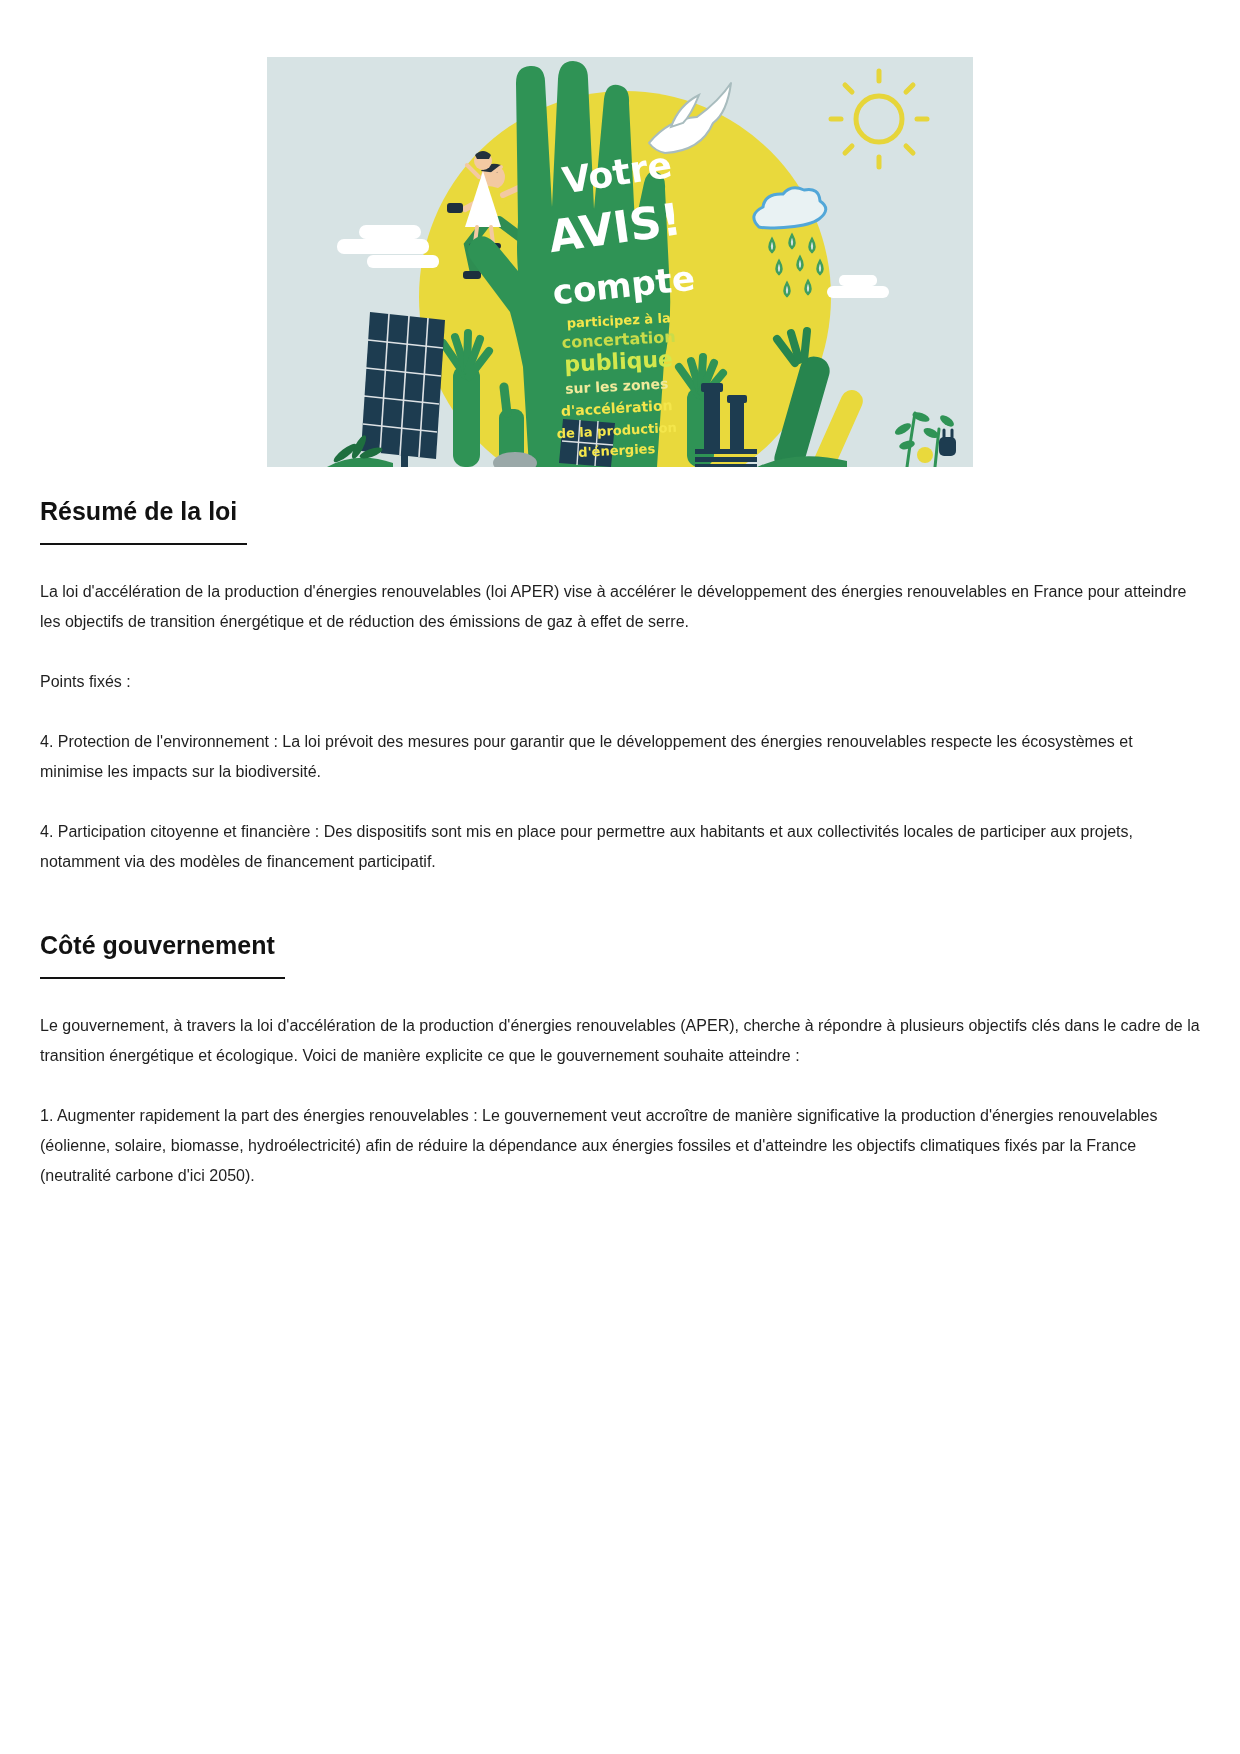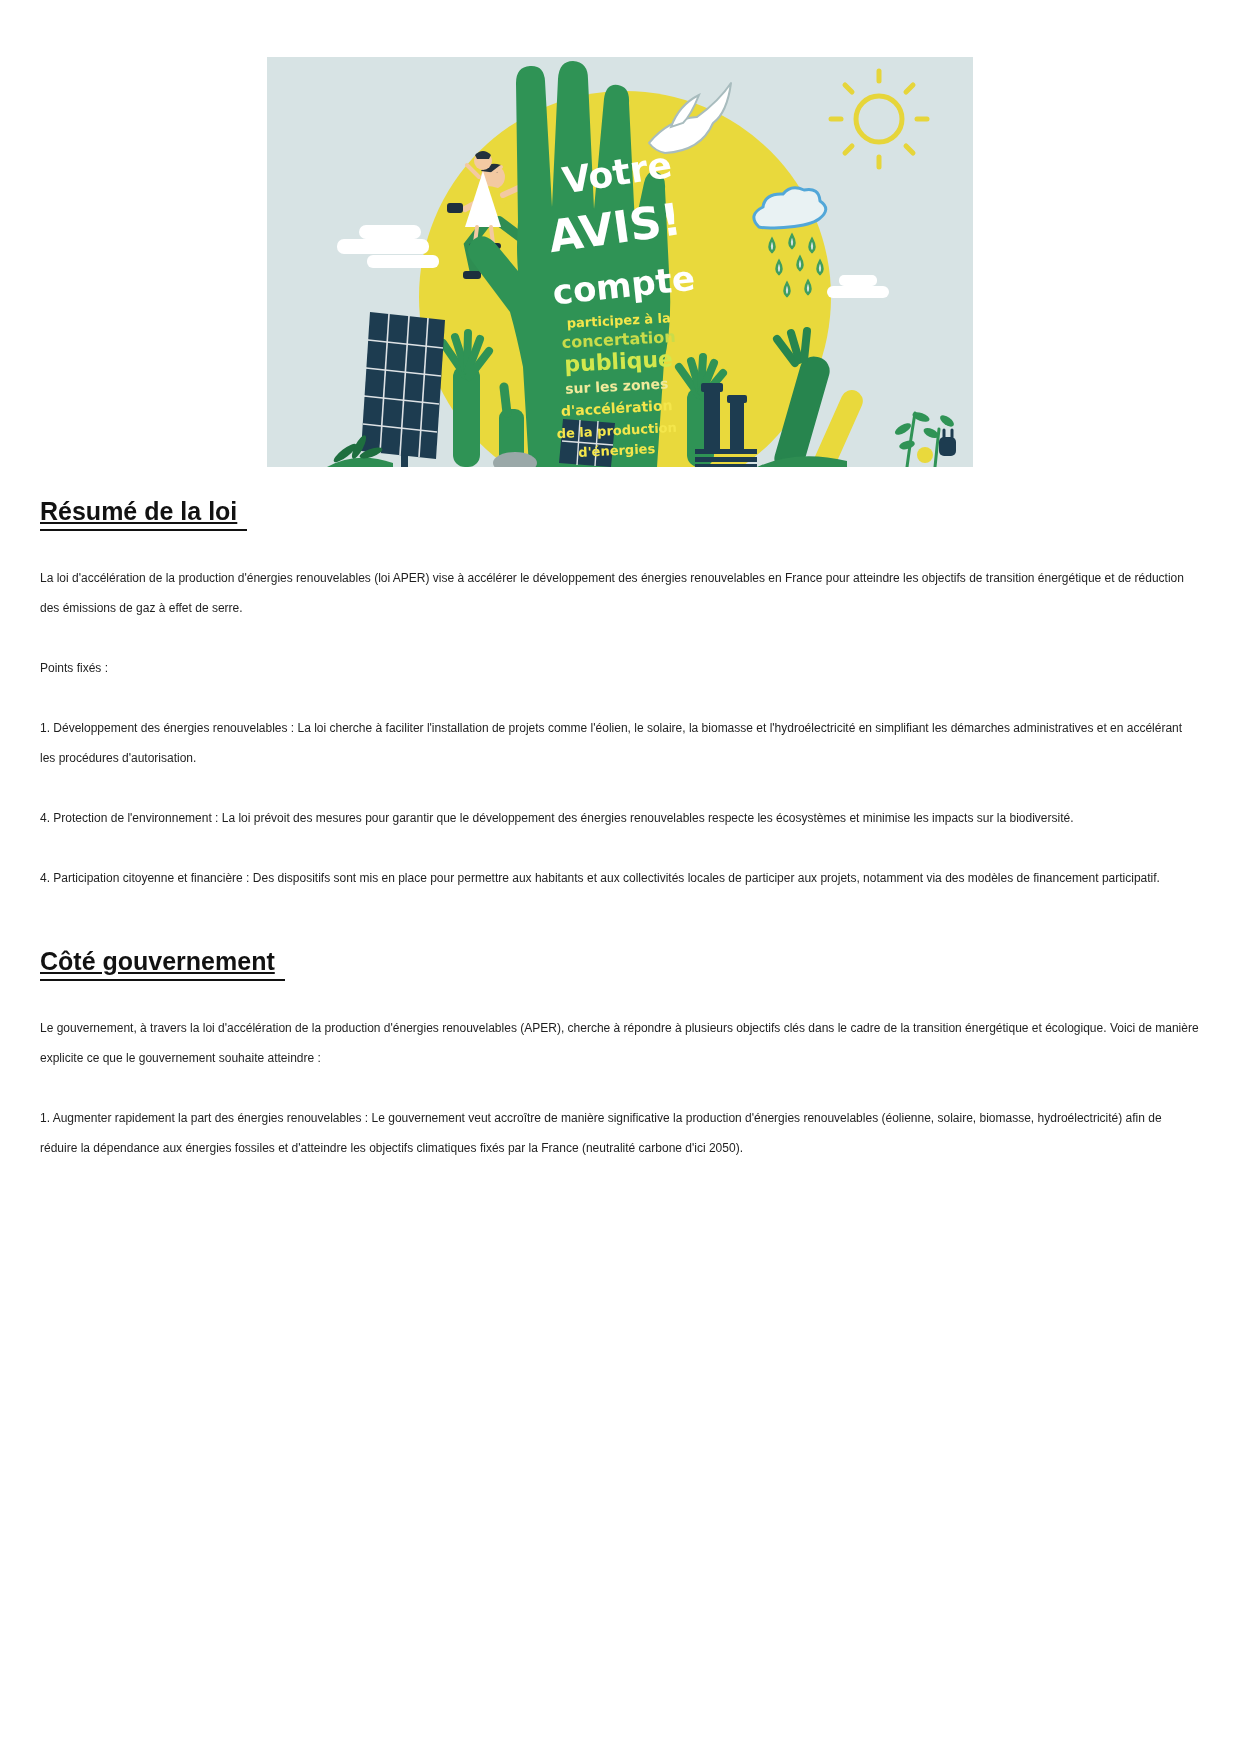--- a/index.html
+++ b/index.html
@@ -19,29 +19,28 @@
   .banner-wrap svg { display: block; }
   .content {
     padding: 0 40px;
   }
   .section-heading {
     display: inline-block;
     font-size: 25px;
     font-weight: bold;
     color: #121212;
     border-bottom: 2.5px solid #121212;
-    padding-bottom: 3px;
+    padding-bottom: 17px;
     padding-right: 10px;
     margin: 0;
-    text-decoration: underline;
   }
   .heading-row-1 { margin-top: 30px; margin-bottom: 32px; }
   .heading-row-2 { margin-top: 54px; margin-bottom: 32px; }
   .body-par {
-    font-size: 12px;
+    font-size: 16px;
     line-height: 30px;
     margin: 0 0 30px 0;
     color: #1f1f1f;
     max-width: 1165px;
   }
   .banner-title { font-weight: bold; fill: #ffffff; font-family: "DejaVu Sans", sans-serif; }
   .banner-sub { font-family: "DejaVu Sans", sans-serif; font-weight: bold; }
 </style>
 </head>
 <body>
@@ -242,21 +241,20 @@
   </div>
 
   <div class="content">
 
     <div class="heading-row-1">
       <h2 class="section-heading">Résumé de la loi</h2>
     </div>
 
     <p class="body-par">La loi d'accélération de la production d'énergies renouvelables (loi APER) vise à accélérer le développement des énergies renouvelables en France pour atteindre les objectifs de transition énergétique et de réduction des émissions de gaz à effet de serre.</p>
     <p class="body-par">Points fixés :</p>
-    <p class="body-par">1. Développement des énergies renouvelables : La loi cherche à faciliter l'installation de projets comme l'éolien, le solaire, la biomasse et l'hydroélectricité en simplifiant les démarches administratives et en accélérant les procédures d'autorisation.</p>
     <p class="body-par">4. Protection de l'environnement : La loi prévoit des mesures pour garantir que le développement des énergies renouvelables respecte les écosystèmes et minimise les impacts sur la biodiversité.</p>
     <p class="body-par">4. Participation citoyenne et financière : Des dispositifs sont mis en place pour permettre aux habitants et aux collectivités locales de participer aux projets, notamment via des modèles de financement participatif.</p>
 
     <div class="heading-row-2">
       <h2 class="section-heading">Côté gouvernement</h2>
     </div>
 
     <p class="body-par">Le gouvernement, à travers la loi d'accélération de la production d'énergies renouvelables (APER), cherche à répondre à plusieurs objectifs clés dans le cadre de la transition énergétique et écologique. Voici de manière explicite ce que le gouvernement souhaite atteindre :</p>
     <p class="body-par">1. Augmenter rapidement la part des énergies renouvelables : Le gouvernement veut accroître de manière significative la production d'énergies renouvelables (éolienne, solaire, biomasse, hydroélectricité) afin de réduire la dépendance aux énergies fossiles et d'atteindre les objectifs climatiques fixés par la France (neutralité carbone d'ici 2050).</p>
 

